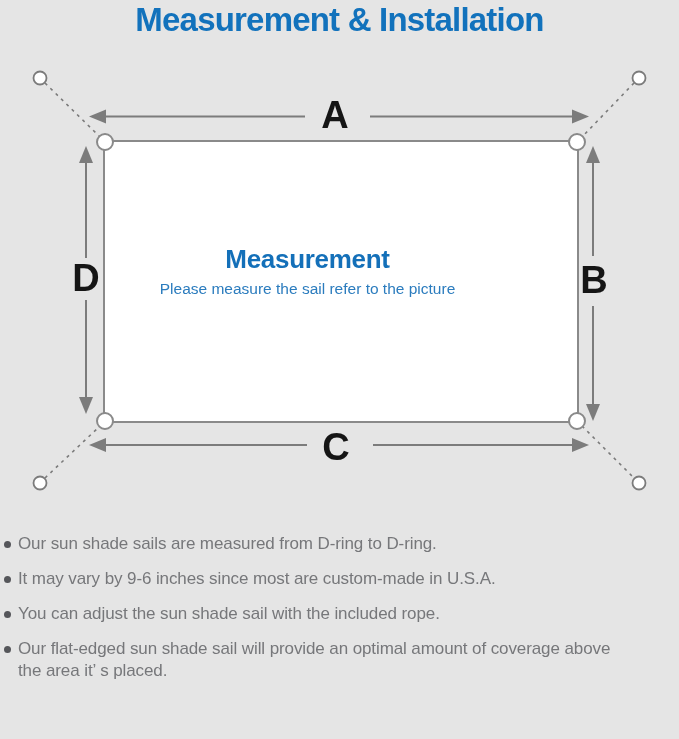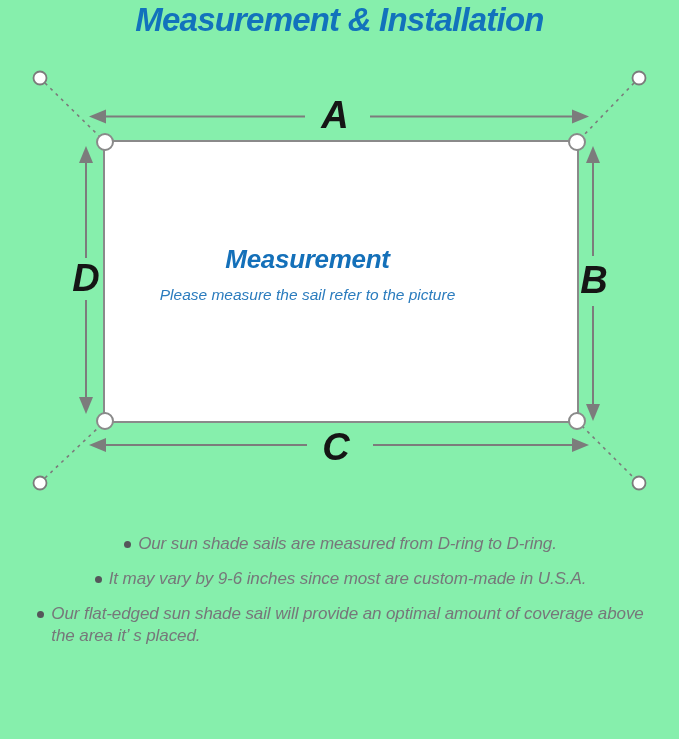--- a/index.html
+++ b/index.html
@@ -1,23 +1,22 @@
 <!DOCTYPE html>
 <html><head>
 <meta charset="utf-8">
 <style>
   html, body { margin: 0; padding: 0; background: #ffffff; }
   .page {
     position: relative;
     width: 679px;
     height: 739px;
-    background: #86efac;
+    background: #e5e5e5;
     overflow: hidden;
     font-family: "Liberation Sans", sans-serif;
-    font-style: italic;
   }
   .page-title {
     position: absolute;
     top: 2px; left: 0; right: 0;
     text-align: center;
     font-size: 33px;
     line-height: 36px;
     font-weight: bold;
     letter-spacing: -0.8px;
     color: #1272bc;
@@ -36,37 +35,36 @@
     text-align: center;
   }
   .m-heading {
     font-size: 26px;
     line-height: 32px;
     font-weight: bold;
     letter-spacing: -0.3px;
     color: #1470b9;
   }
   .m-sub {
-    margin-top: 10px;
+    margin-top: 4px;
     font-size: 15.5px;
     line-height: 20px;
     color: #2b7cbe;
   }
   .notes {
     position: absolute;
     left: 4px;
     top: 533px;
     right: 2px;
   }
   .note {
     display: flex;
     align-items: flex-start;
     gap: 7px;
     margin-bottom: 13px;
-    justify-content: center;
   }
   .dot {
     flex: 0 0 auto;
     width: 7px;
     height: 7px;
     margin-top: 8px;
     border-radius: 50%;
     background: #55565a;
   }
   .note-text {
@@ -158,18 +156,22 @@
     <div class="note">
       <span class="dot"></span>
       <span class="note-text">Our sun shade sails are measured from D-ring to D-ring.</span>
     </div>
     <div class="note">
       <span class="dot"></span>
       <span class="note-text">It may vary by 9-6 inches since most are custom-made in U.S.A.</span>
     </div>
     <div class="note">
       <span class="dot"></span>
+      <span class="note-text">You can adjust the sun shade sail with the included rope.</span>
+    </div>
+    <div class="note">
+      <span class="dot"></span>
       <span class="note-text">Our flat-edged sun shade sail will provide an optimal amount of coverage above
 the area it’ s placed.</span>
     </div>
   </div>
 
 </div>
 
 </body></html>

